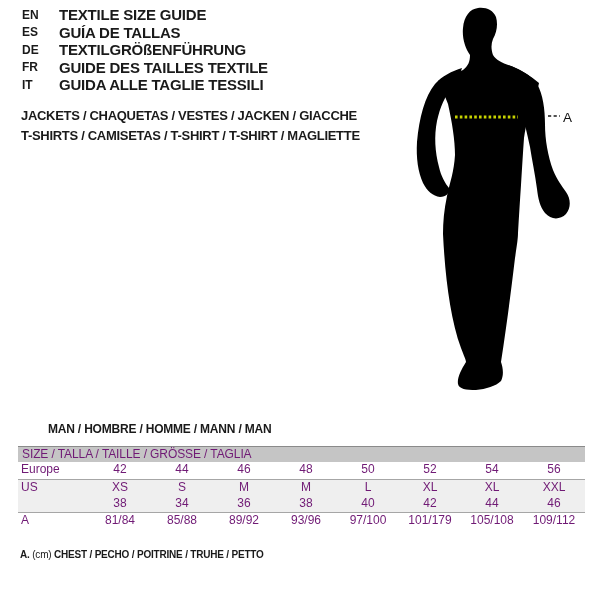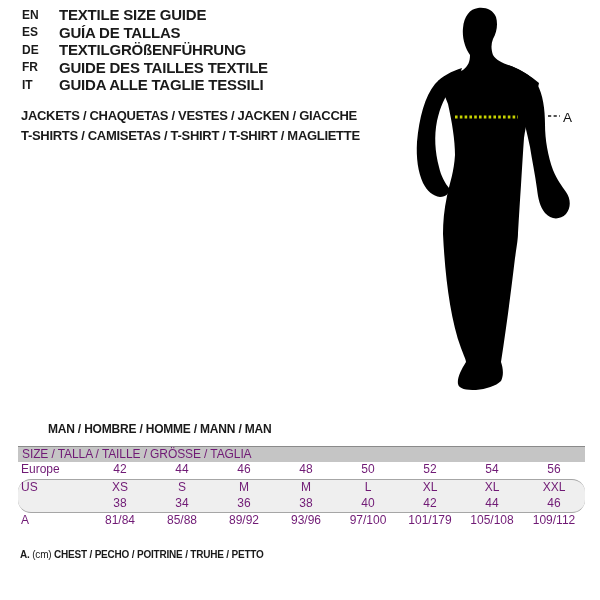--- a/index.html
+++ b/index.html
@@ -18,21 +18,21 @@
   
   .figure-wrap{position:absolute;left:390px;top:0;width:200px;height:400px;}
   
   .man-title{position:absolute;left:20px;top:422px;font-weight:700;font-size:12px;letter-spacing:-0.2px;margin-left:28px;}
   
   .size-table{position:absolute;left:18px;top:446px;width:567px;font-size:12px;color:#701a75;}
   .trow{display:flex;}
   .thead{background:#c5c5c5;border-top:1px solid #8a8a8a;height:15px;line-height:15px;
          padding-left:4px;letter-spacing:-0.1px;}
   .r-plain{height:17px;}
-  .band{background:#efefef;border-top:1px solid #a6a6a6;border-bottom:1px solid #a6a6a6;border-radius:13px;}
+  .band{background:#efefef;border-top:1px solid #a6a6a6;border-bottom:1px solid #a6a6a6;}
   .band .trow{height:16px;}
   .tlabel{width:68px;padding-left:3px;}
   .tcell{flex:1;text-align:center;}
   
   .footnote{position:absolute;left:20px;top:549px;font-size:10px;font-weight:700;
             letter-spacing:-0.2px;white-space:nowrap;}
   .footnote .unit{font-weight:400;}
 </style>
 </head>
 <body>

